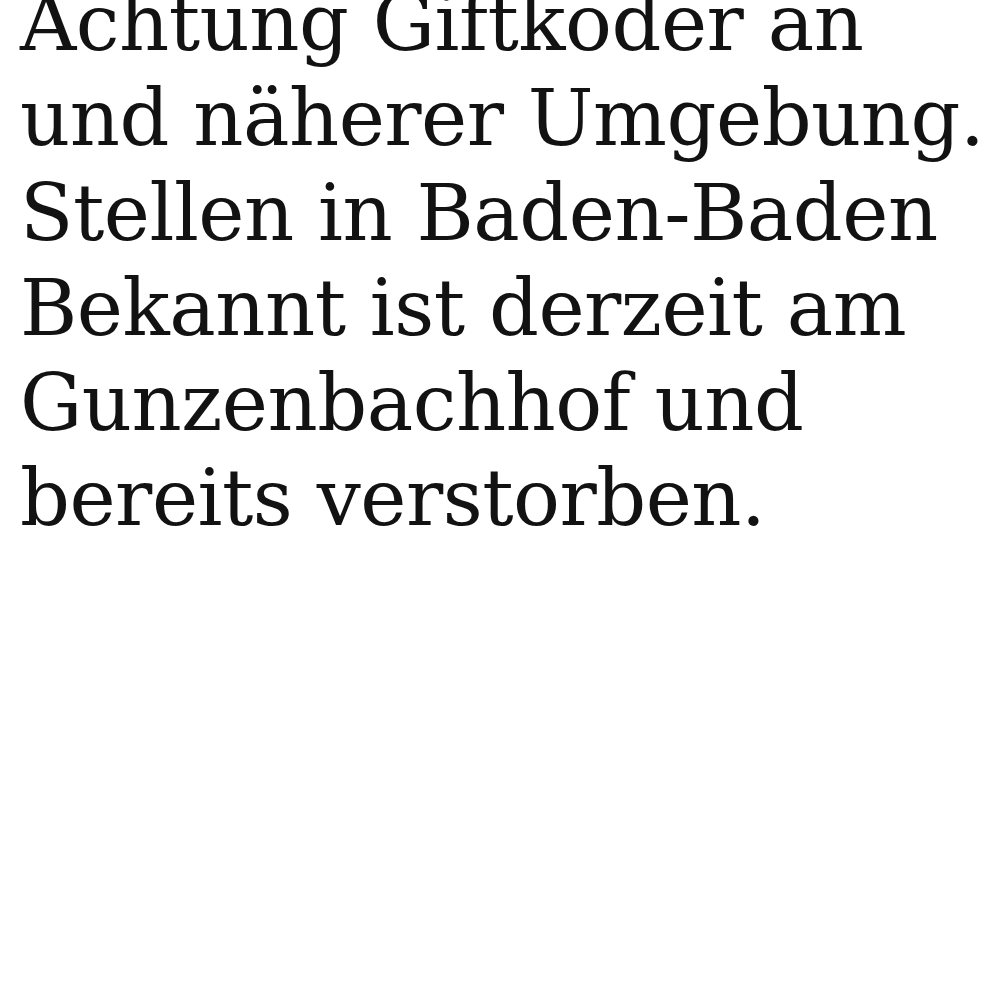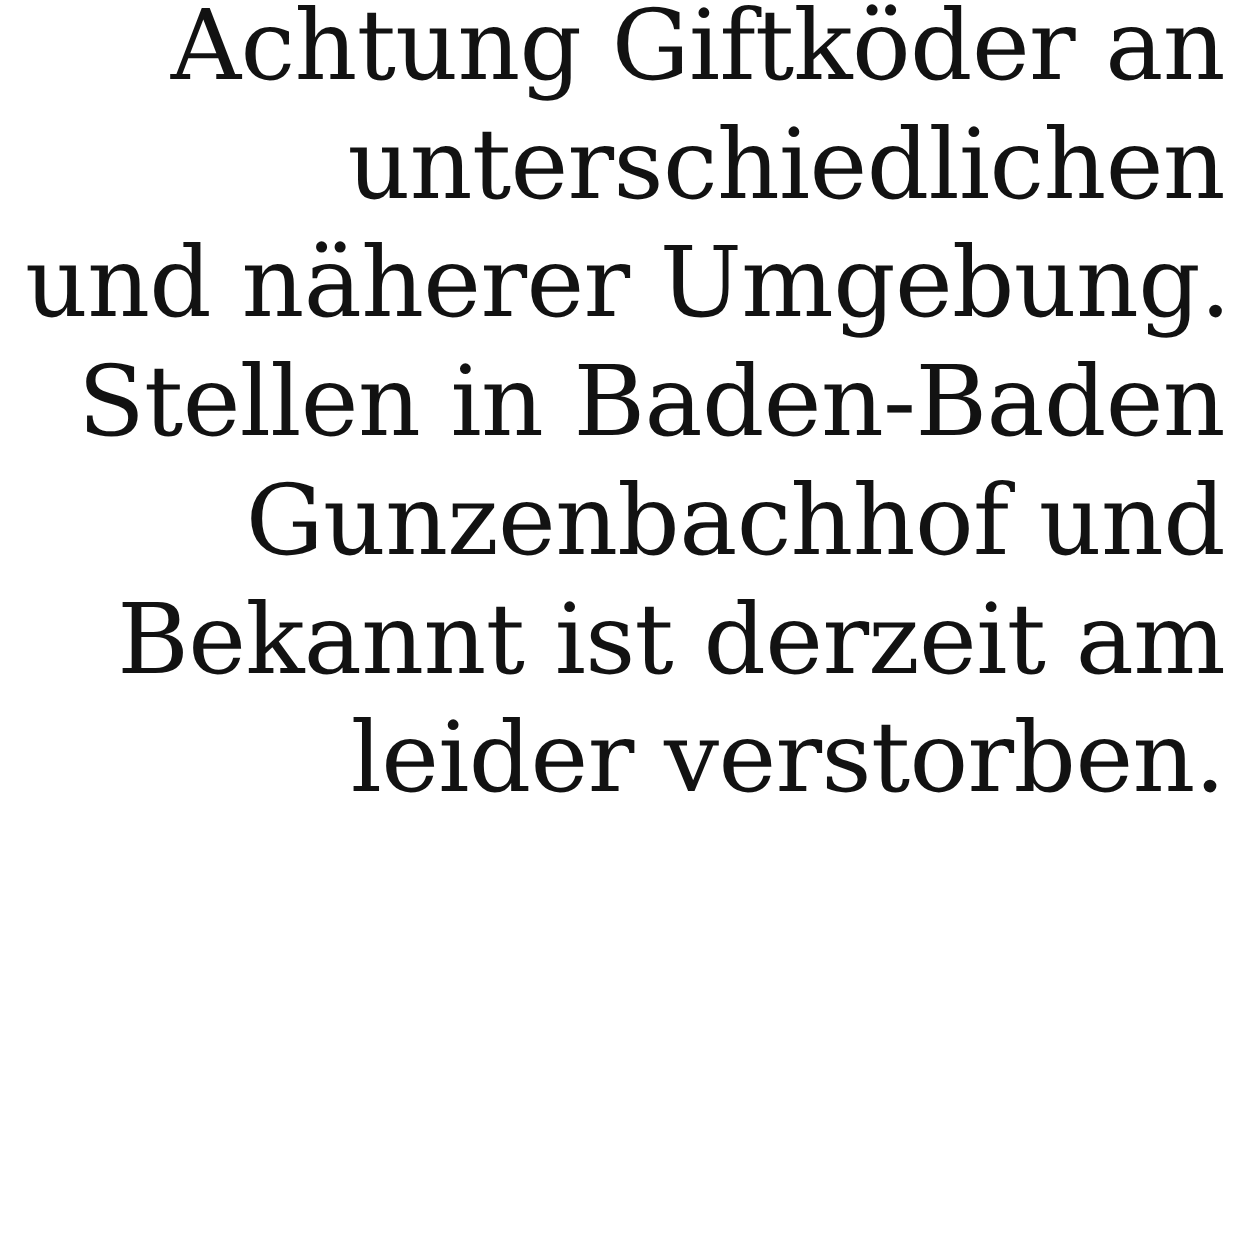--- a/index.html
+++ b/index.html
@@ -19,22 +19,22 @@
     background: #ffffff;
     display: flex;
     flex-direction: column;
     align-items: center;
     justify-content: flex-start;
     box-sizing: border-box;
     padding: 0;
   }
   .text-block {
     width: 960px;
-    margin: 16px auto;
-    text-align: right;
+    margin: 2px auto;
+    text-align: left;
   }
   .line {
     display: block;
     color: #121212;
     font-family: "DejaVu Serif", serif;
     font-size: 78px;
     line-height: 95px;
     letter-spacing: -0.5px;
     white-space: nowrap;
     font-weight: 400;
@@ -43,20 +43,19 @@
   .line.first {
     margin-top: -26px;
   }
 </style>
 </head>
 <body>
 
 <div class="poster">
   <div class="text-block">
     <span class="line first">Achtung Giftköder an</span>
-    <span class="line">unterschiedlichen</span>
     <span class="line">und näherer Umgebung.</span>
     <span class="line">Stellen in Baden-Baden</span>
+    <span class="line">Bekannt ist derzeit am</span>
     <span class="line">Gunzenbachhof und</span>
-    <span class="line">Bekannt ist derzeit am</span>
-    <span class="line">leider verstorben.</span>
+    <span class="line">bereits verstorben.</span>
   </div>
 </div>
 
 </body></html>

